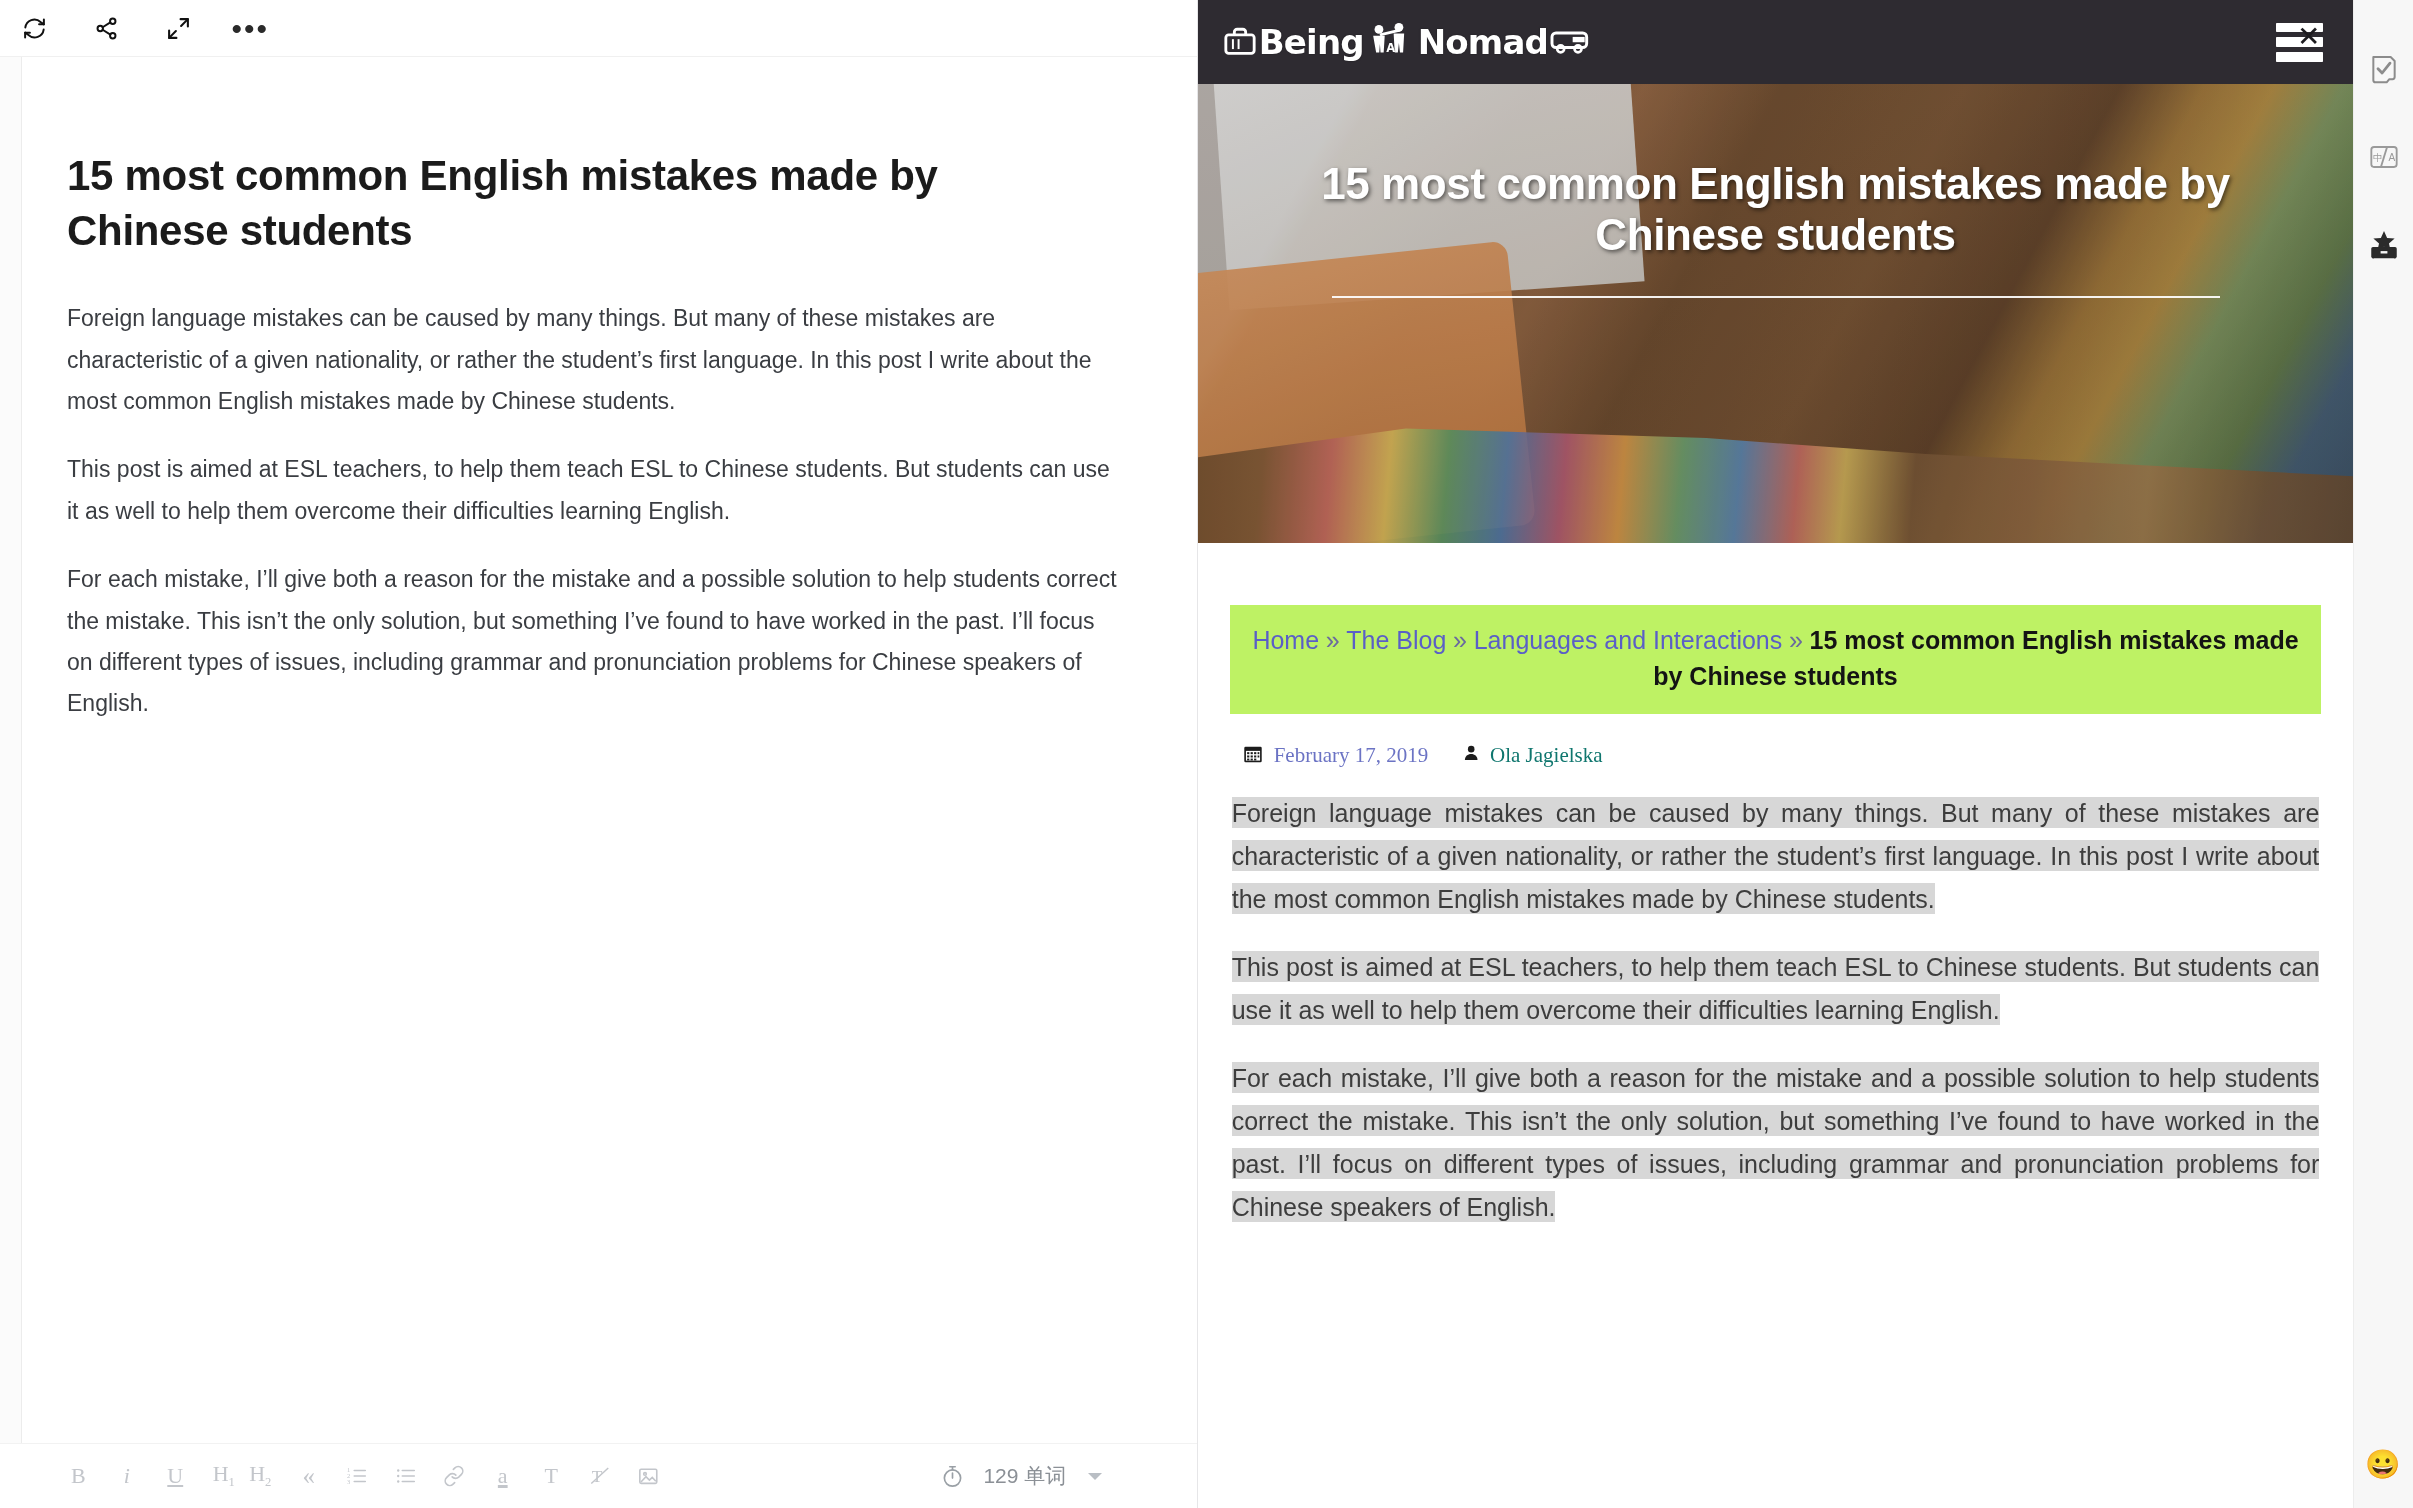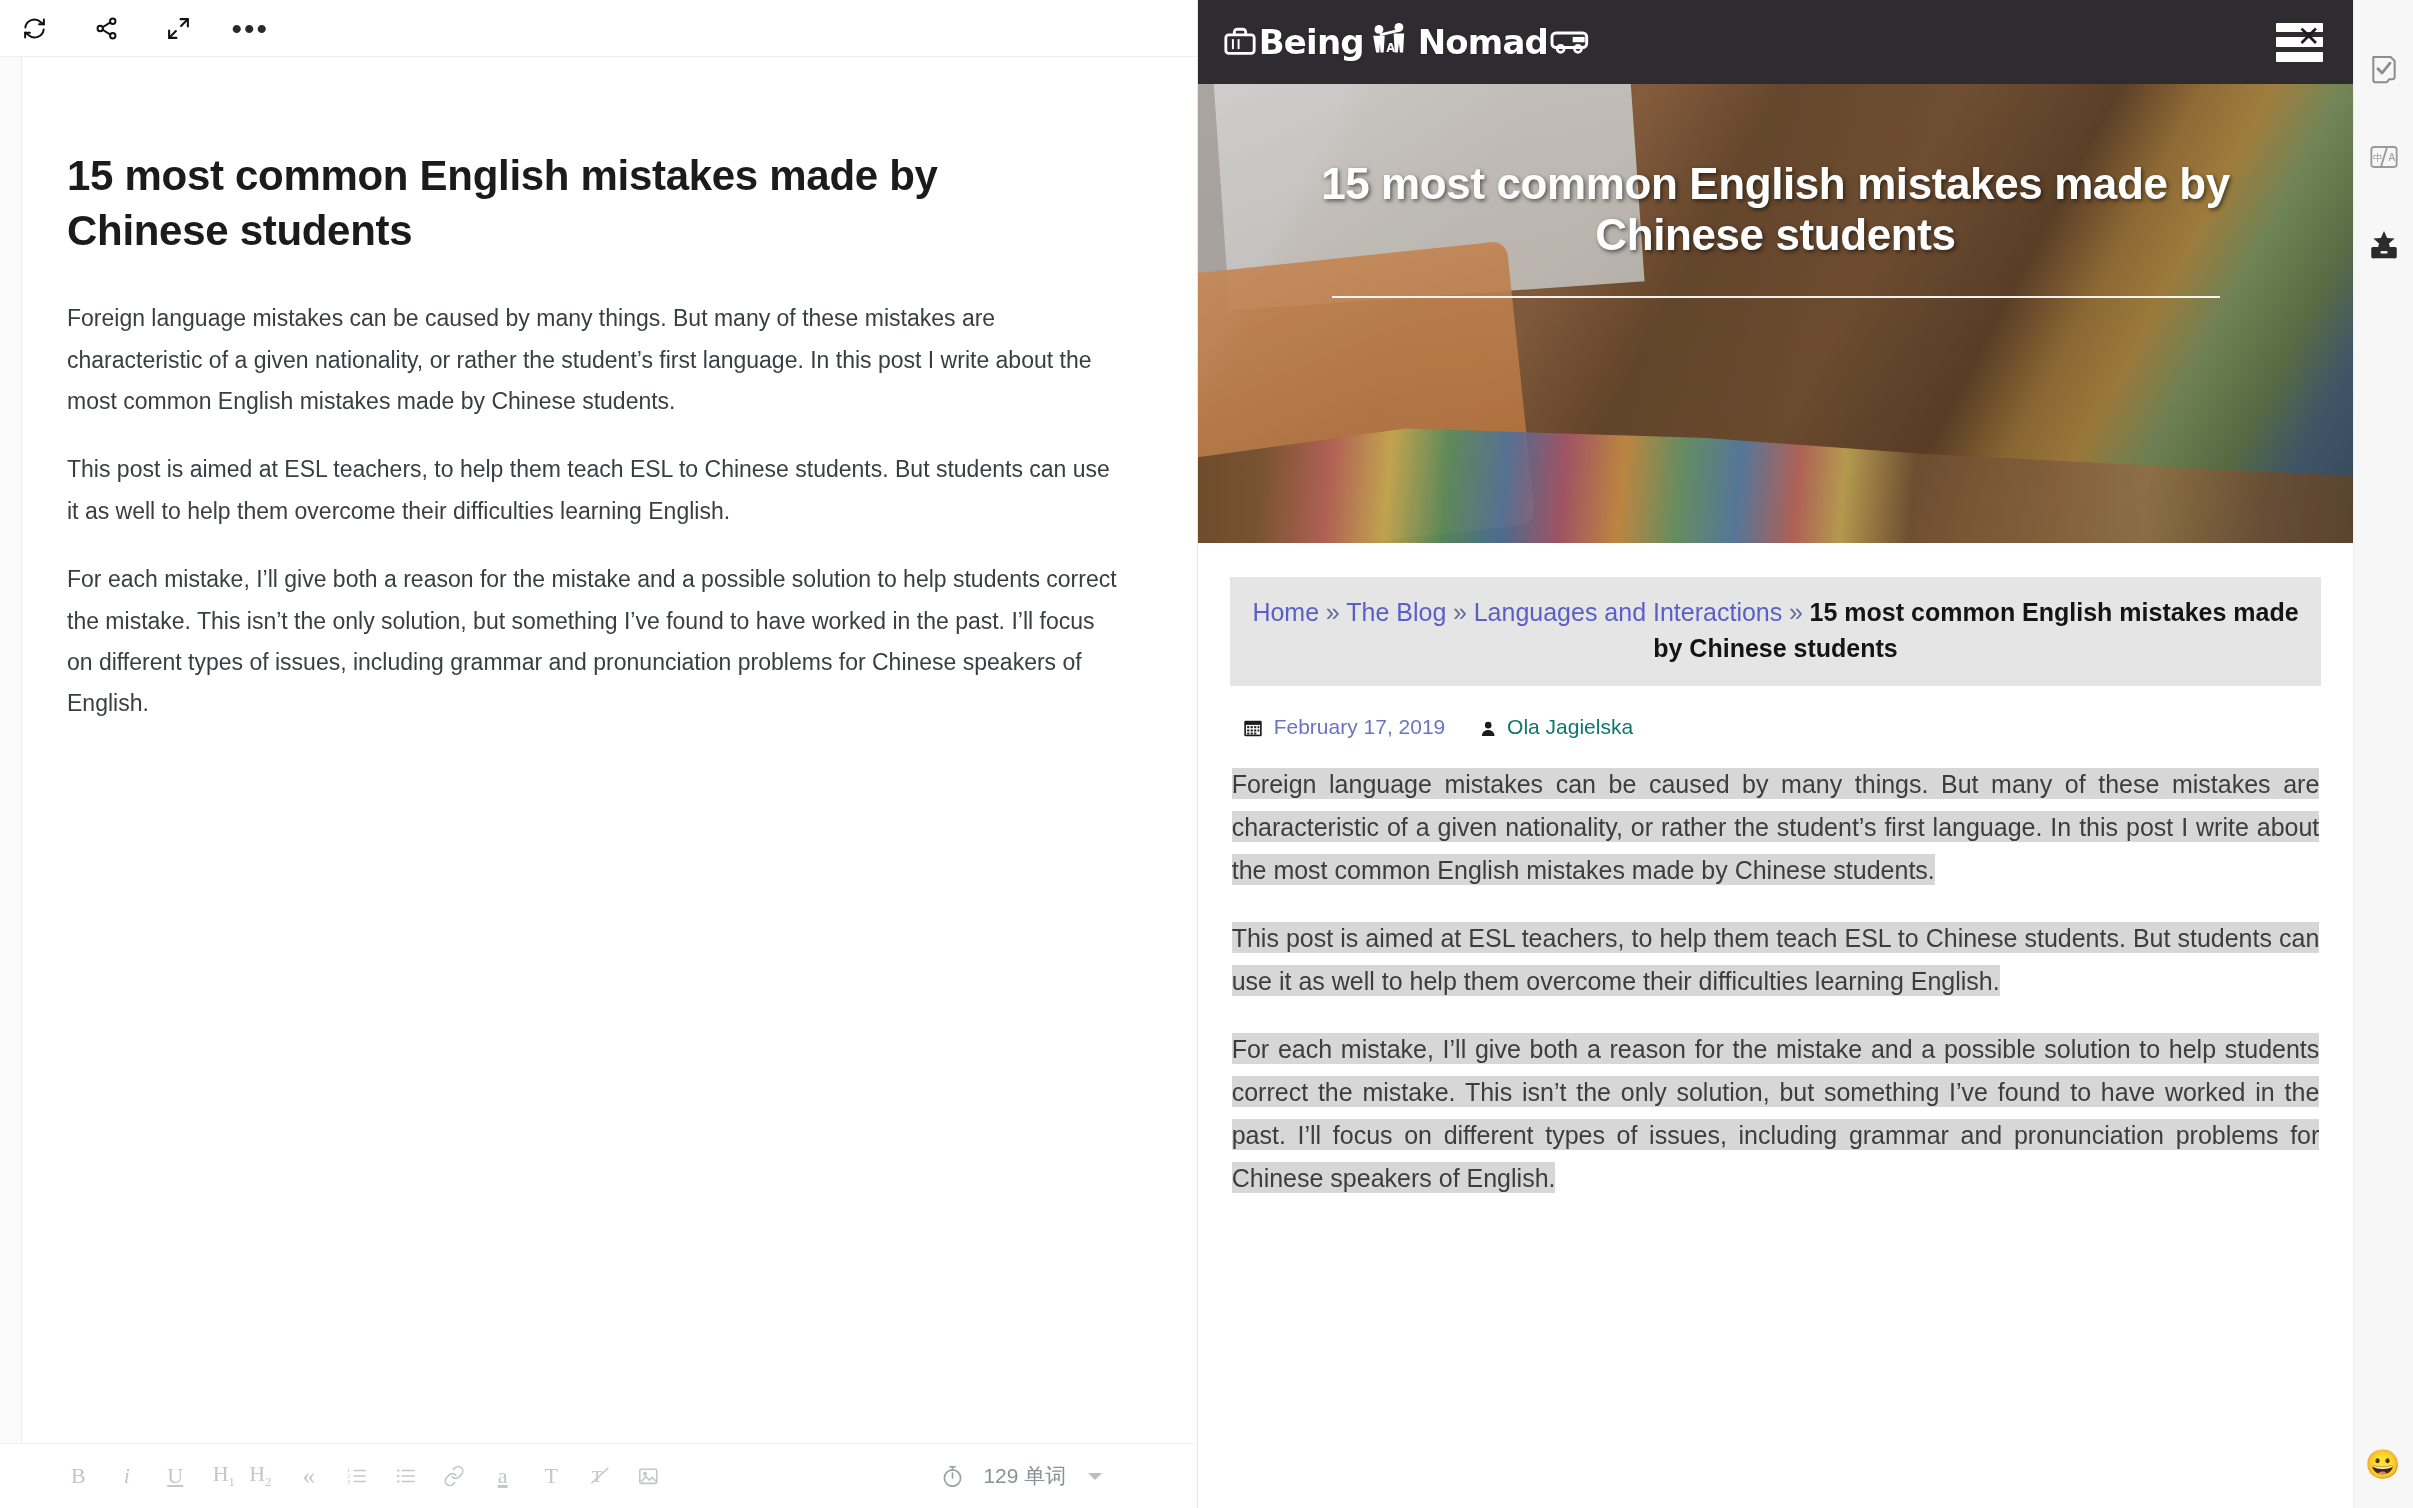--- a/index.html
+++ b/index.html
@@ -181,34 +181,35 @@
     margin: 35px auto 0;
   }
   #hero-sub {
     color: #f0eeec; font-size: 28px; margin-top: 32px;
     text-shadow: 0.8px 0.8px 3.4px rgba(0,0,0,.55);
   }
 
   
   #article { padding: 34px 32px 0 32px; }
   #breadcrumb {
-    background: #e5e5e5;
+    background: #bef264;
     padding: 18.4px 22px 20px;
     text-align: center;
     font-size: 25px; line-height: 1.42;
     color: #1c1c1c;
+    margin-top: 28px;
   }
   #breadcrumb a { color: #5a5fc7; text-decoration: none; }
   #breadcrumb .sep { color: #6b6b9e; margin: 0 6.7px; }
   #breadcrumb .current { font-weight: 700; color: #141414; }
 
   #meta-line {
-    display: flex; align-items: flex-end; gap: 10px;
+    display: flex; align-items: flex-start; gap: 10px;
     margin: 28.5px 0 23.5px 11.7px;
-    font-size: 21px; color: #6b73c4;
+    font-size: 21px; color: #6b73c4; font-family: Liberation Serif, serif;
   }
   #meta-line .mi { color: #1c1c1c; font-size: 20px; display:flex; }
   #meta-line .gap { width: 13.4px; }
 
   .prev-p {
     font-size: 25px; line-height: 1.72;
     color: #3d3d3d; text-align: justify;
     margin: 0 0 25px 0; padding: 0 1.7px;
   }
   .prev-p span.hl {

